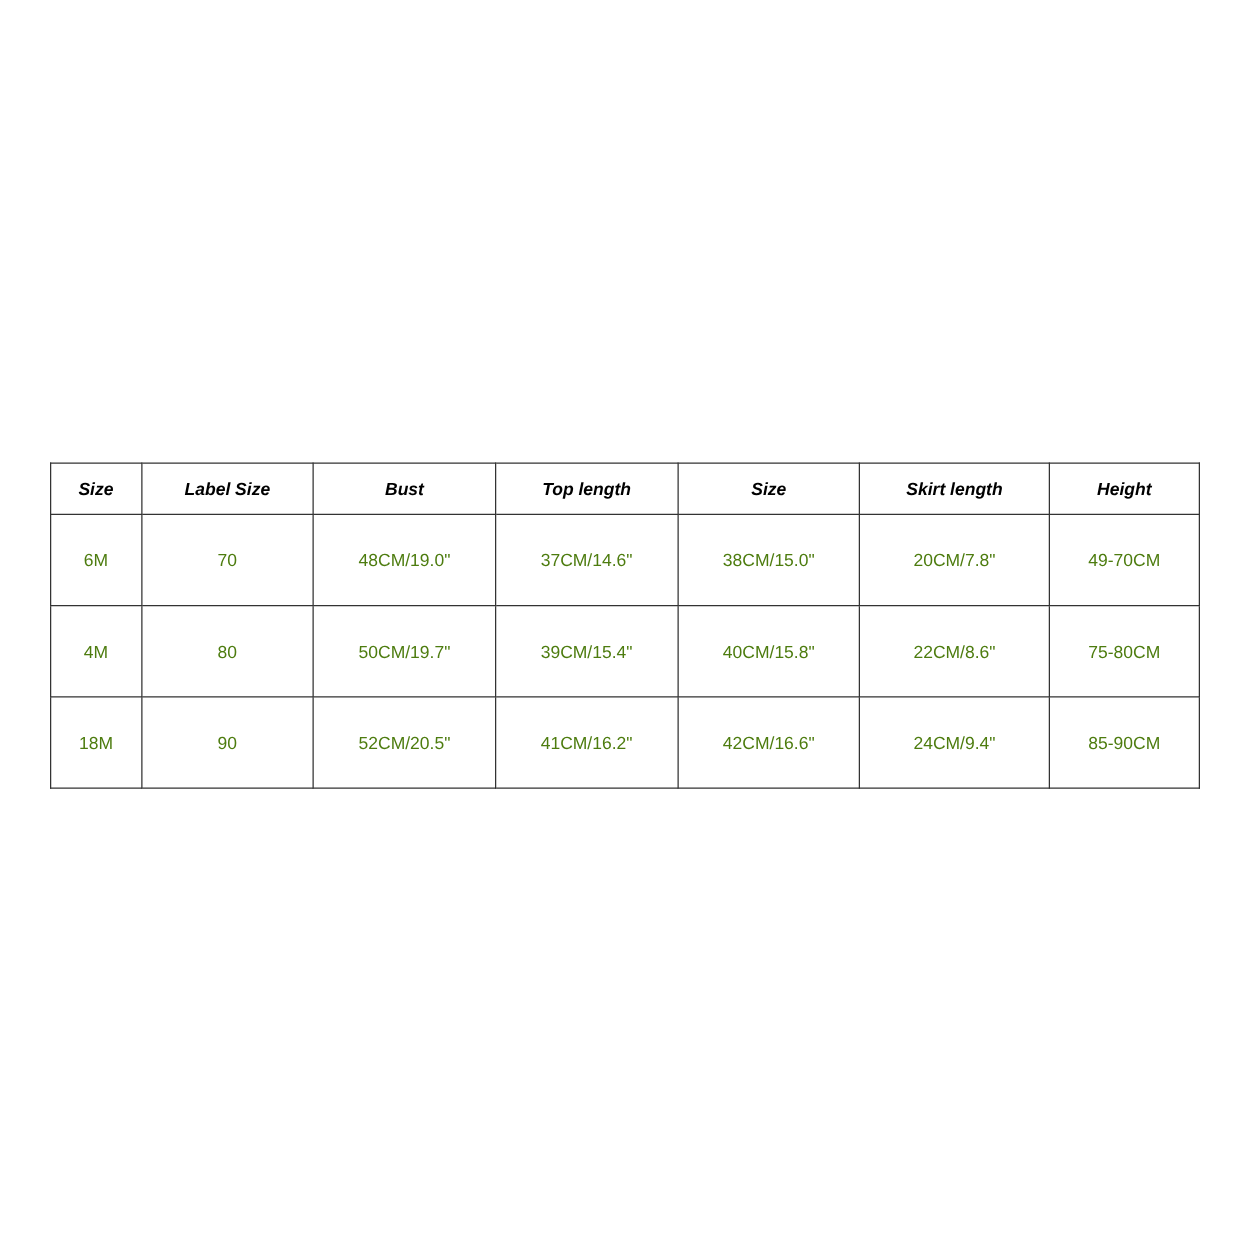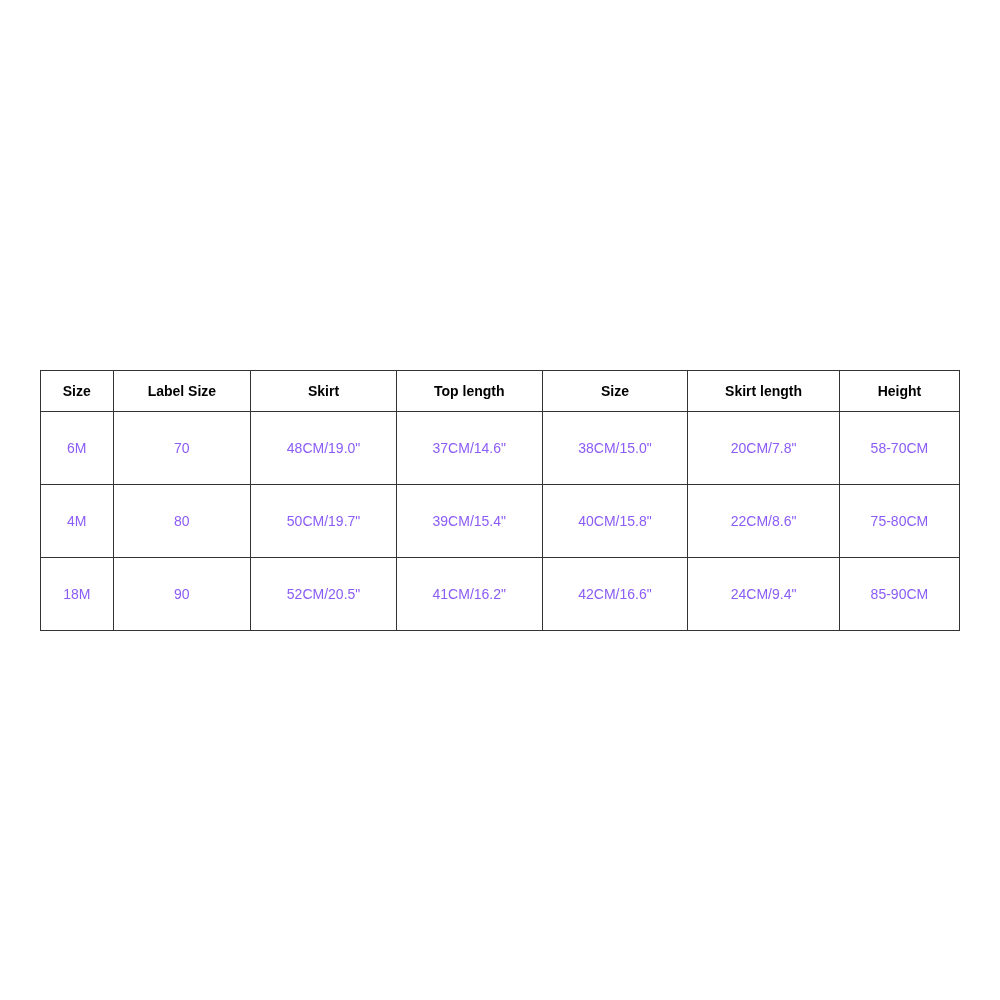--- a/index.html
+++ b/index.html
@@ -29,62 +29,63 @@
       font-size: 14px;
     }
 
     thead tr th {
       border: 1px solid #333;
       padding: 12px 8px;
       text-align: center;
       font-weight: bold;
       background-color: #ffffff;
       color: #000000;
+      font-style: italic;
     }
 
     tbody tr td {
       border: 1px solid #333;
       padding: 28px 8px;
       text-align: center;
-      color: #8b5cf6;
+      color: #4d7c0f;
     }
 
     tbody tr:nth-child(odd) {
       background-color: #ffffff;
     }
 
     tbody tr:nth-child(even) {
       background-color: #ffffff;
     }
   </style>
 </head>
 <body>
 
 <div class="table-container">
   <table>
     <thead>
       <tr>
         <th>Size</th>
         <th>Label Size</th>
-        <th>Skirt</th>
+        <th>Bust</th>
         <th>Top length</th>
         <th>Size</th>
         <th>Skirt length</th>
         <th>Height</th>
       </tr>
     </thead>
     <tbody id="table-body">
     <tr>
           <td>6M</td>
           <td>70</td>
           <td>48CM/19.0"</td>
           <td>37CM/14.6"</td>
           <td>38CM/15.0"</td>
           <td>20CM/7.8"</td>
-          <td>58-70CM</td>
+          <td>49-70CM</td>
         </tr>
         <tr>
           <td>4M</td>
           <td>80</td>
           <td>50CM/19.7"</td>
           <td>39CM/15.4"</td>
           <td>40CM/15.8"</td>
           <td>22CM/8.6"</td>
           <td>75-80CM</td>
         </tr>

